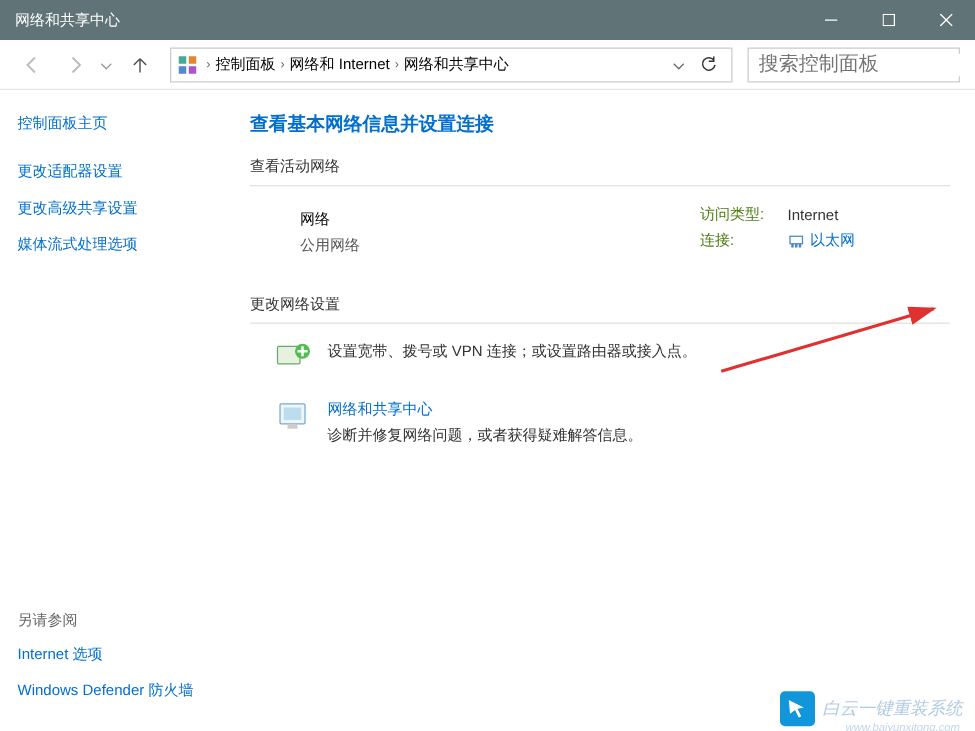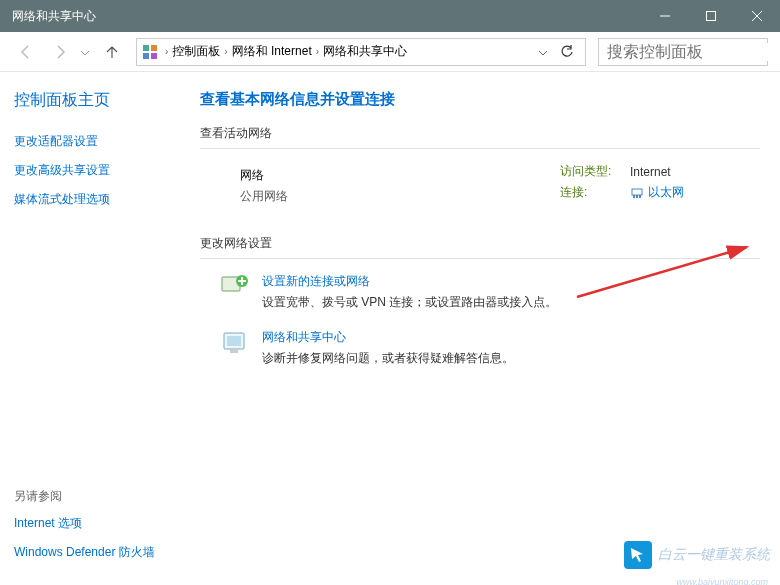--- a/index.html
+++ b/index.html
@@ -23,21 +23,21 @@
     .addr-dropdown { width: 20px; text-align: center; color: #666; }
     .addr-refresh { width: 28px; height: 28px; display: flex; align-items: center; justify-content: center; color: #333; }
     
     .searchbox { width: 170px; height: 28px; border: 1px solid #ccc; display: flex; align-items: center; padding: 0 8px; }
     .searchbox input { flex: 1; border: none; outline: none; font-size: 16px; color: #0c4a6e; }
     .search-icon { width: 16px; height: 16px; color: #555; }
     
     .body-area { display: flex; height: calc(100% - 72px); }
     
     .sidebar { width: 180px; padding: 18px 12px 12px 14px; display: flex; flex-direction: column; }
-    .sidebar-home { color: #006fcf; margin-bottom: 22px; font-size: 16px; cursor: pointer; }
+    .sidebar-home { color: #006fcf; margin-bottom: 22px; font-size: 12px; cursor: pointer; }
     .sidebar-link { color: #006fcf; margin-bottom: 12px; font-size: 12px; cursor: pointer; }
     .sidebar-spacer { flex: 1; }
     .sidebar-footer { font-size: 12px; }
     .sidebar-footer .label { color: #666; margin-bottom: 10px; }
     
     .main { flex: 1; padding: 18px 20px 12px 20px; position: relative; }
     .main-title { color: #006fcf; font-size: 15px; margin-bottom: 16px; font-weight: bold; }
     .section-label { color: #333; font-size: 12px; border-bottom: 1px solid #e0e0e0; padding-bottom: 6px; margin-bottom: 14px; }
     
     .network-info { display: flex; padding: 0 0 0 40px; margin-bottom: 30px; align-items: flex-end; }
@@ -52,21 +52,21 @@
     .conn-icon { width: 14px; height: 14px; }
     
     .settings-item { display: flex; gap: 12px; padding: 0 0 0 20px; margin-bottom: 18px; }
     .settings-icon { width: 30px; height: 28px; }
     .settings-text { flex: 1; }
     .settings-link { color: #006fcf; font-size: 12px; margin-bottom: 4px; cursor: pointer; }
     .settings-desc { font-size: 12px; color: #333; }
     
     .arrow-annotation { position: absolute; top: 170px; left: 392px; pointer-events: none; }
     
-    .watermark { position: absolute; right: 10px; bottom: 16px; display: flex; align-items: center; gap: 6px; color: rgba(100,150,200,0.5); font-size: 14px; font-style: italic; }
+    .watermark { position: absolute; right: 10px; bottom: 4px; display: flex; align-items: center; gap: 6px; color: rgba(100,150,200,0.5); font-size: 14px; font-style: italic; }
     .wm-icon { width: 28px; height: 28px; background: #1296db; border-radius: 4px; display: flex; align-items: center; justify-content: center; }
     .wm-url { position: absolute; right: 12px; bottom: -2px; font-size: 9px; color: rgba(100,150,200,0.4); font-style: italic; }
   </style>
 </head>
 <body>
 
 <div class="titlebar">
   <span class="titlebar-text">网络和共享中心</span>
   <div class="win-controls">
     <div class="win-btn">
@@ -198,21 +198,20 @@
 
     <div class="settings-item">
       <div class="settings-icon">
         <svg width="30" height="28" viewBox="0 0 30 28">
             <rect x="2" y="4" width="18" height="14" rx="1" fill="#e8f0e0" stroke="#6a6"></rect>
             <circle cx="22" cy="8" r="6" fill="#5b5"></circle>
             <path d="M22 4 L22 12 M18 8 L26 8" stroke="#fff" stroke-width="2"></path>
           </svg>
       </div>
       <div class="settings-text">
-        <div class="settings-link">设置新的连接或网络</div>
         <div class="settings-desc">设置宽带、拨号或 VPN 连接；或设置路由器或接入点。</div>
       </div>
     </div>
 
     <div class="settings-item">
       <div class="settings-icon">
         <svg width="30" height="28" viewBox="0 0 30 28">
             <rect x="4" y="4" width="20" height="16" rx="1" fill="#eef5fb" stroke="#7ac"></rect>
             <rect x="7" y="7" width="14" height="10" fill="#bde"></rect>
             <path d="M10 20 L18 20 L18 24 L10 24 Z" fill="#ccc"></path>

